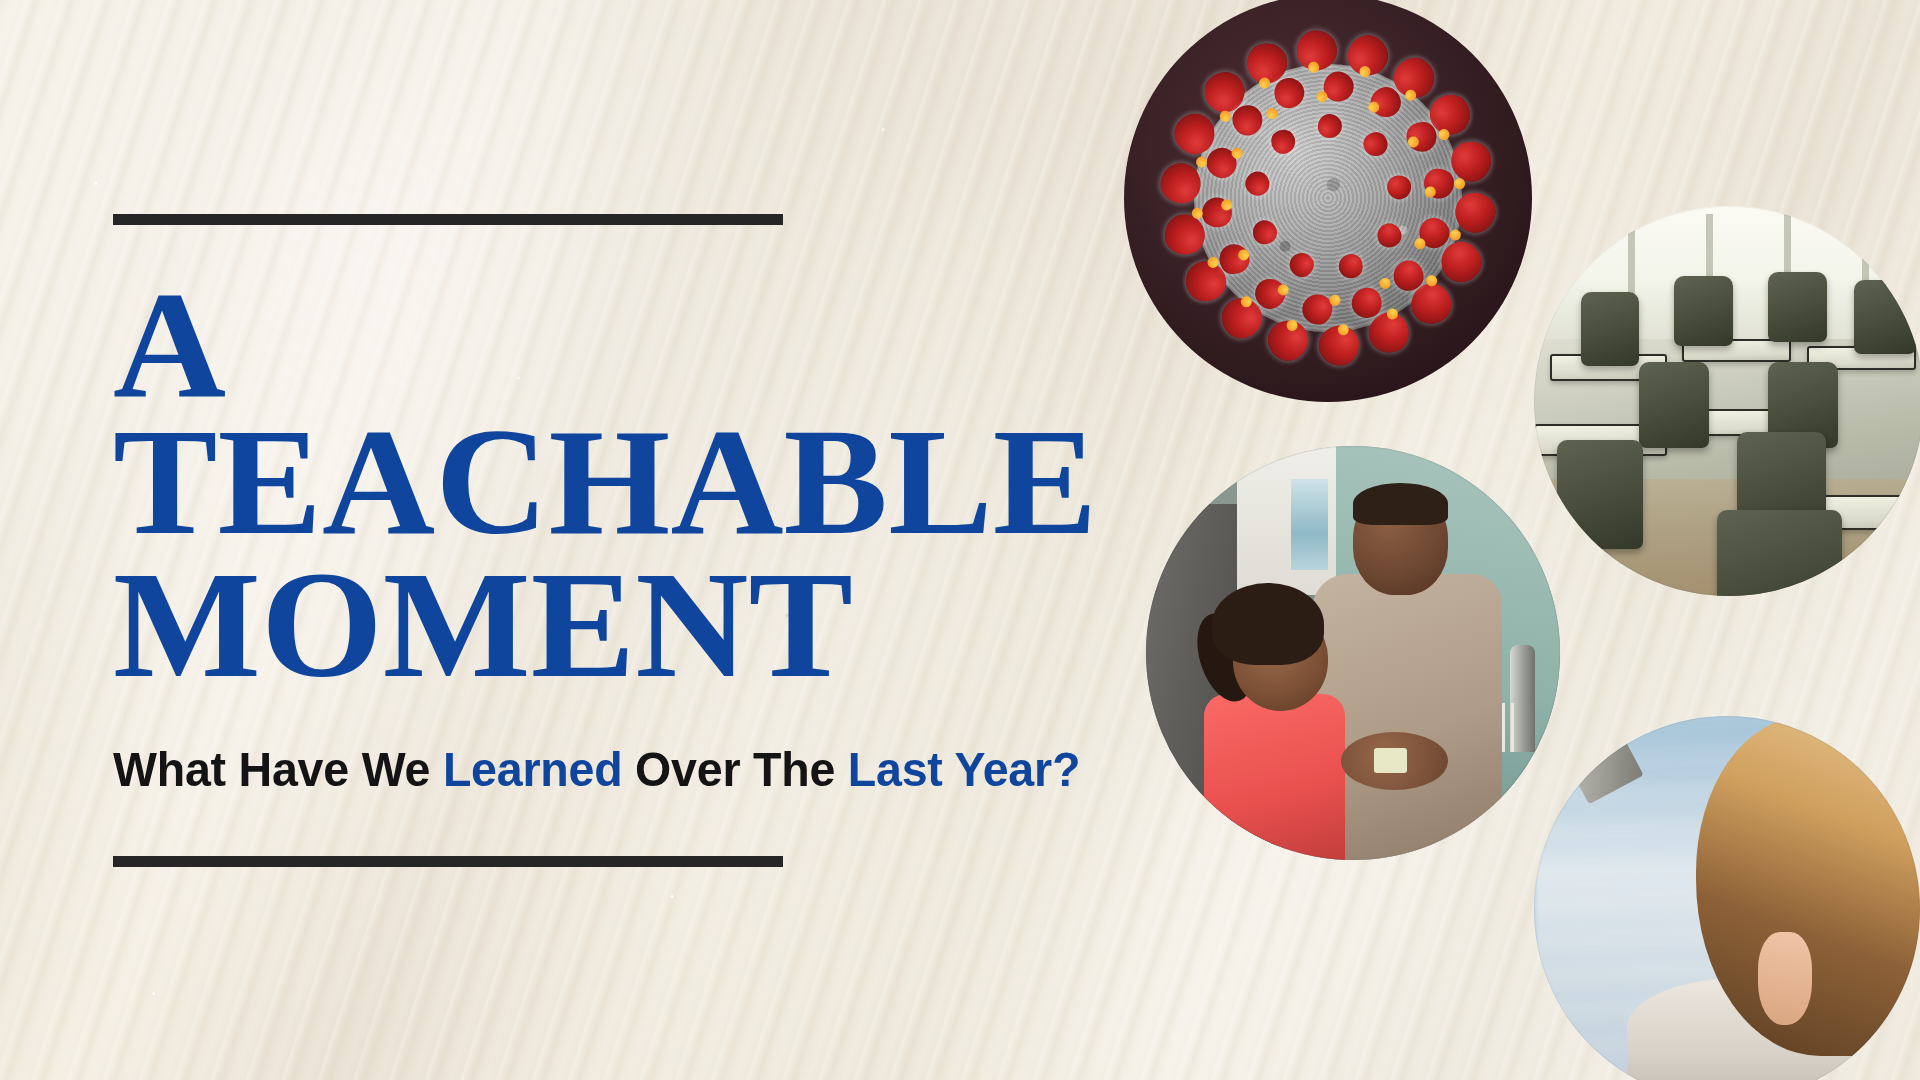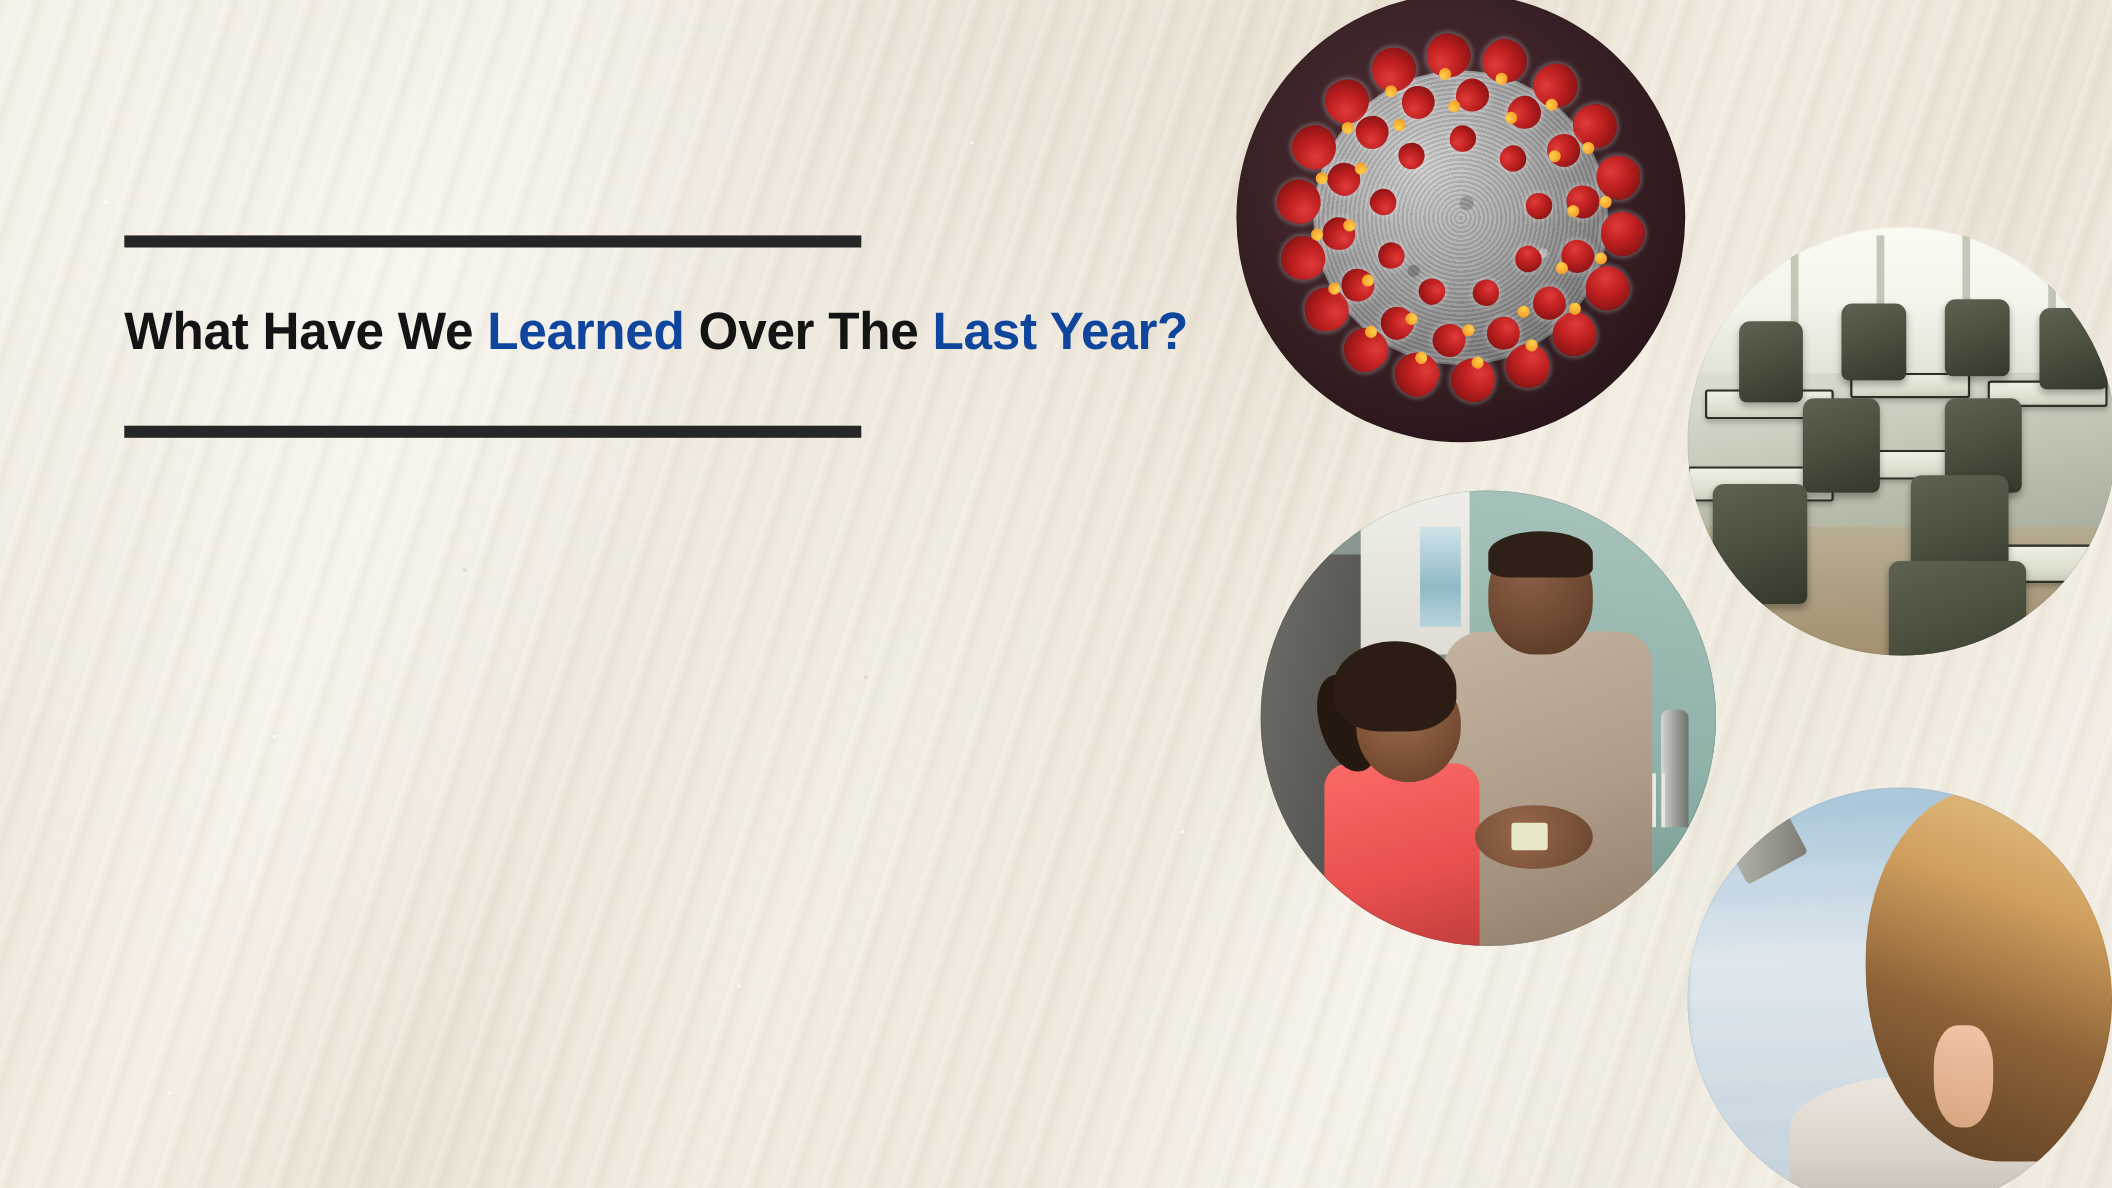--- a/index.html
+++ b/index.html
@@ -461,18 +461,22 @@
     <div class="hair"></div>
     <div class="hand"></div>
     <div class="feather"></div>
   </div>
 </div>
 
 <div class="text-block">
 
   <div class="rule"></div>
 
+  <h1 class="headline">
+    <span class="line1">A TEACHABLE</span>
+    <span class="line2">MOMENT</span>
+  </h1>
 
   <div class="subhead"><span>What Have We </span><span class="hl">Learned</span><span> Over The </span><span class="hl">Last Year?</span></div>
 
   <div class="spacer-bottom"></div>
   <div class="rule rule-bottom"></div>
 </div>
 
 </body></html>

